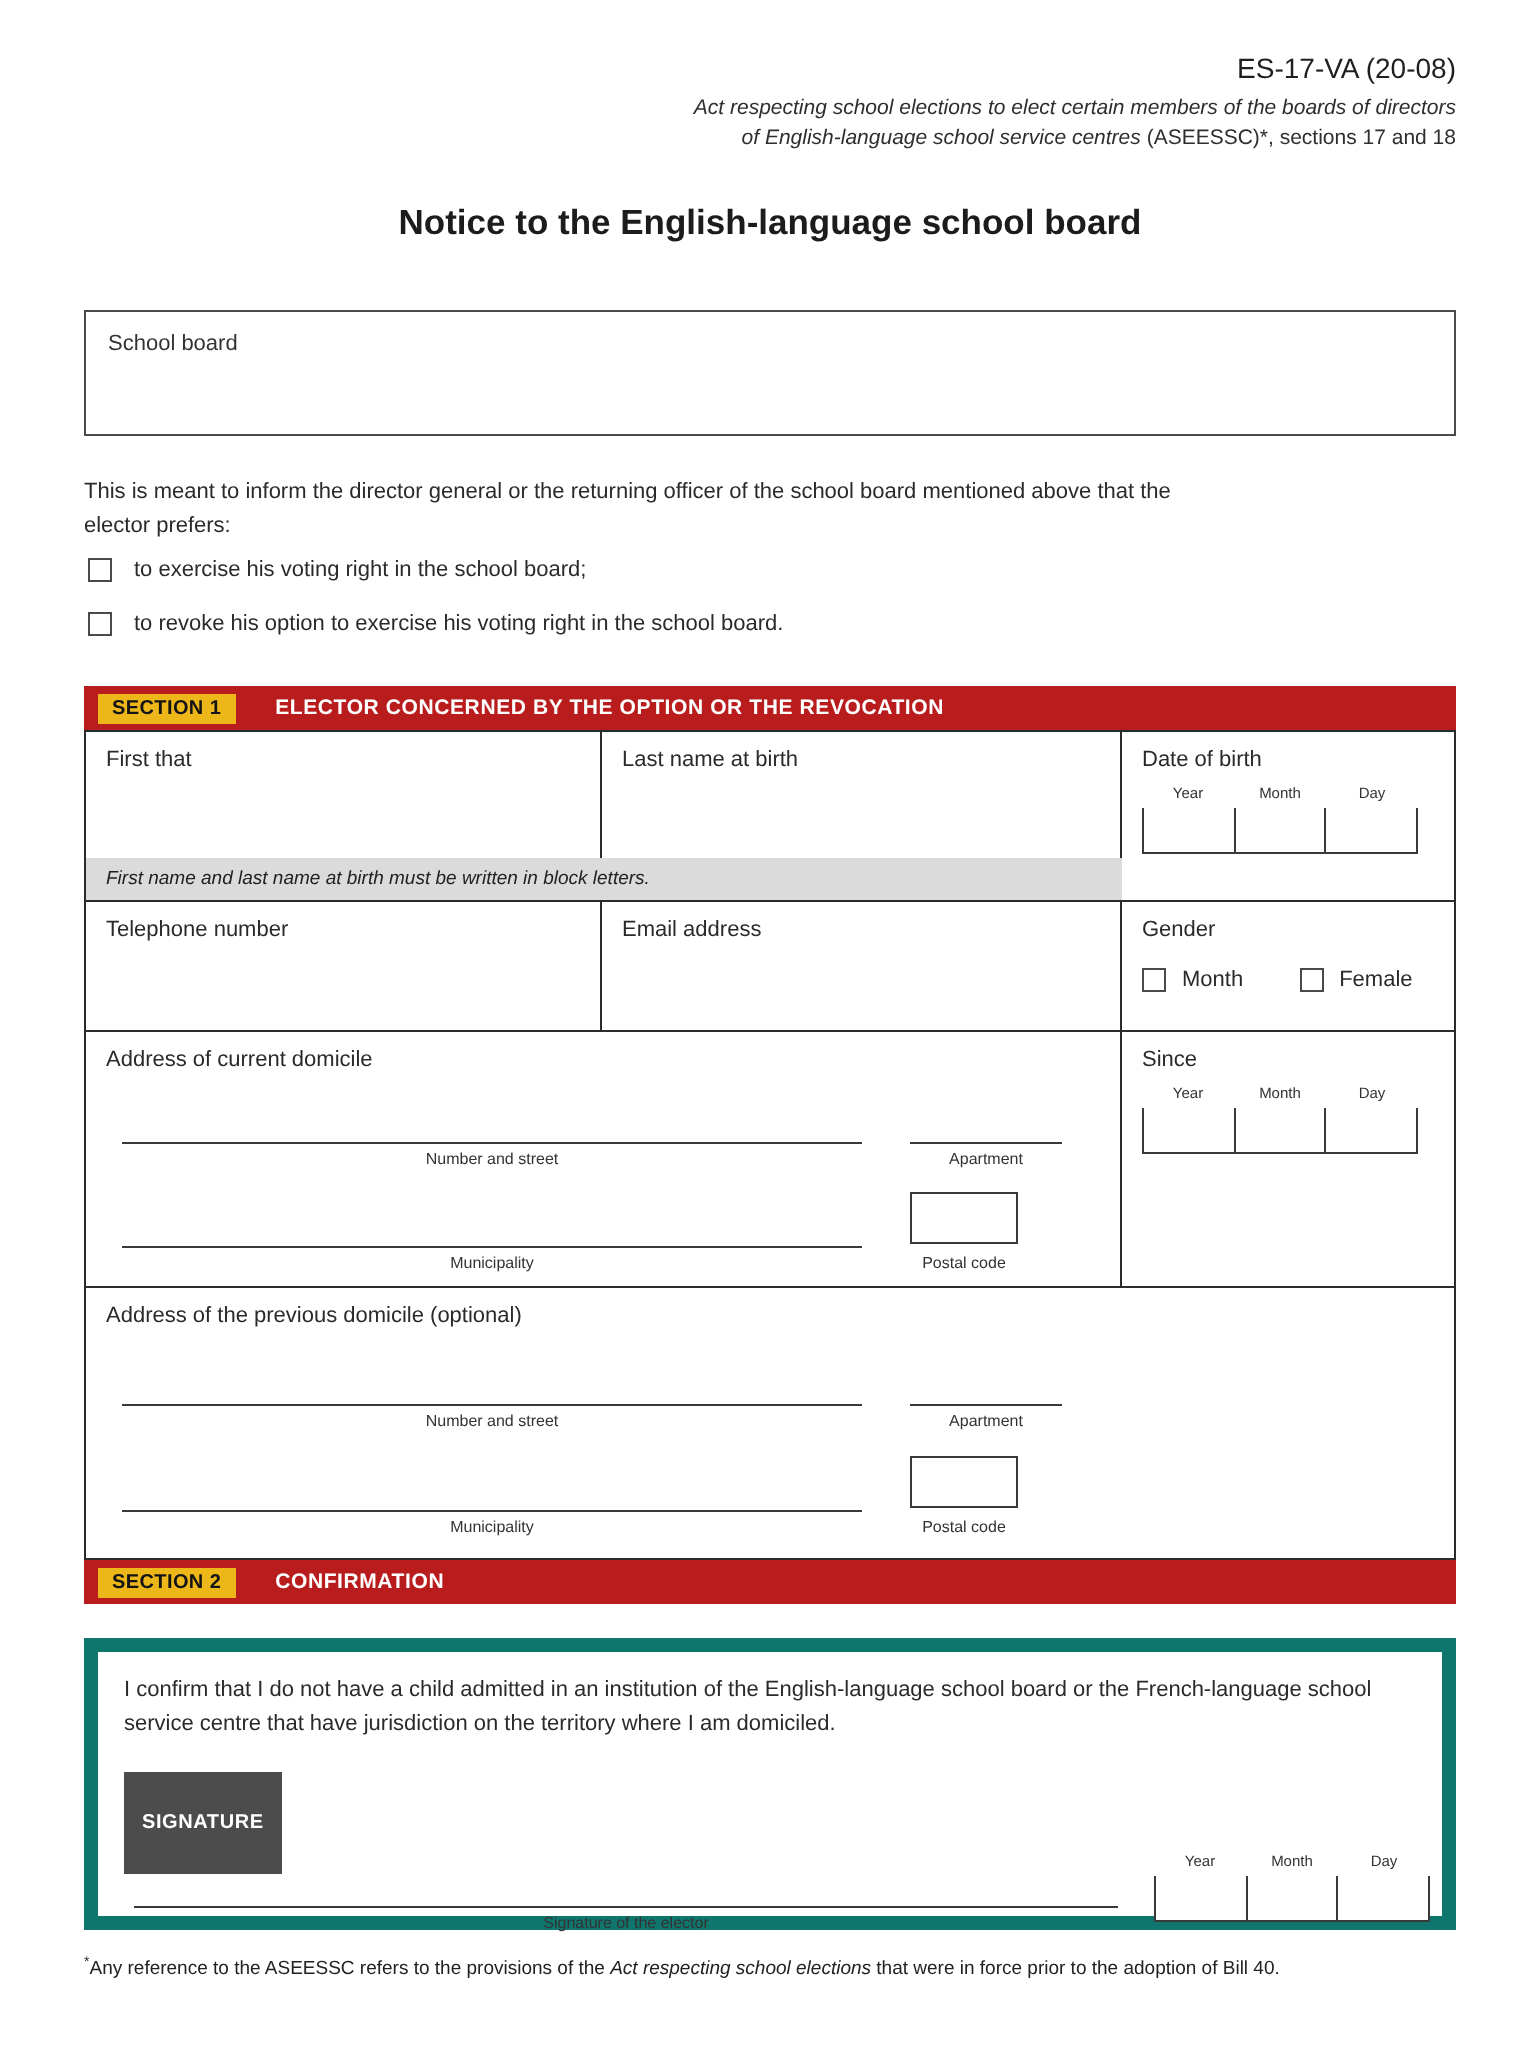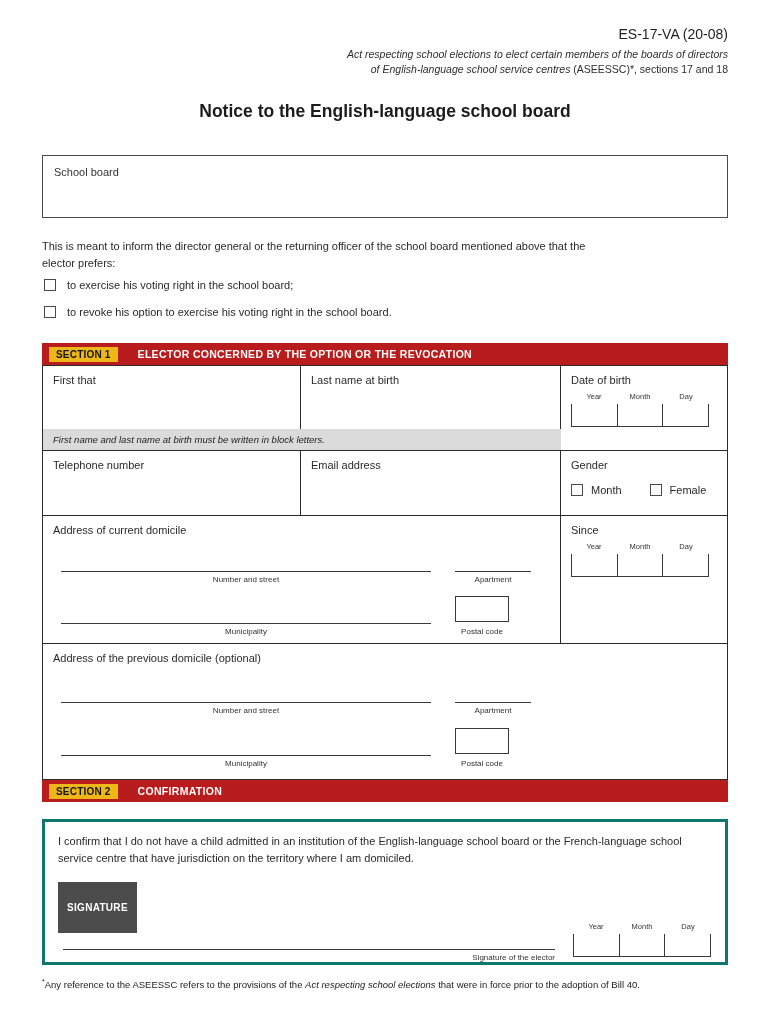--- a/index.html
+++ b/index.html
@@ -59,26 +59,26 @@
   .gender-row { display:flex; gap:28px; margin-top:13px; }
   .gender-opt { display:flex; align-items:center; gap:8px; font-size:11px; }
 
   
   .fline { position:absolute; height:0; border-bottom:1px solid #3a3a3a; }
   .fcap { position:absolute; font-size:8px; color:#333; text-align:center; }
   .pbox { position:absolute; width:54px; height:26px; border:1px solid #3a3a3a; background:#fff; }
 
   
   .s2-box { position:absolute; left:42px; top:819px; width:686px; height:146px;
-    border:3px solid #0f766e; padding:11px 13px; }
+    border:7px solid #0f766e; padding:11px 13px; }
   .confirm-text { font-size:11px; line-height:1.55; color:#2a2a2a; width:660px; }
   .sig-badge { display:inline-block; margin-top:15px; color:#fff; font-weight:bold;
     font-size:10px; padding:20px 9px; letter-spacing:.3px; }
   .sig-line { position:absolute; left:18px; top:127px; width:492px; border-bottom:1px solid #3a3a3a; }
-  .sig-cap { position:absolute; left:18px; top:131px; width:492px; text-align:right; font-size:8px; color:#333; }
+  .sig-cap { position:absolute; left:18px; top:131px; width:492px; text-align:center; font-size:8px; color:#333; }
   .s2-date { position:absolute; left:528px; top:94px; }
 
   
   .footnote { position:absolute; left:42px; top:978px; font-size:9.5px; color:#222; }
   .footnote sup { font-size:7px; }
 </style>
 </head>
 <body>
 
 <div class="page">

